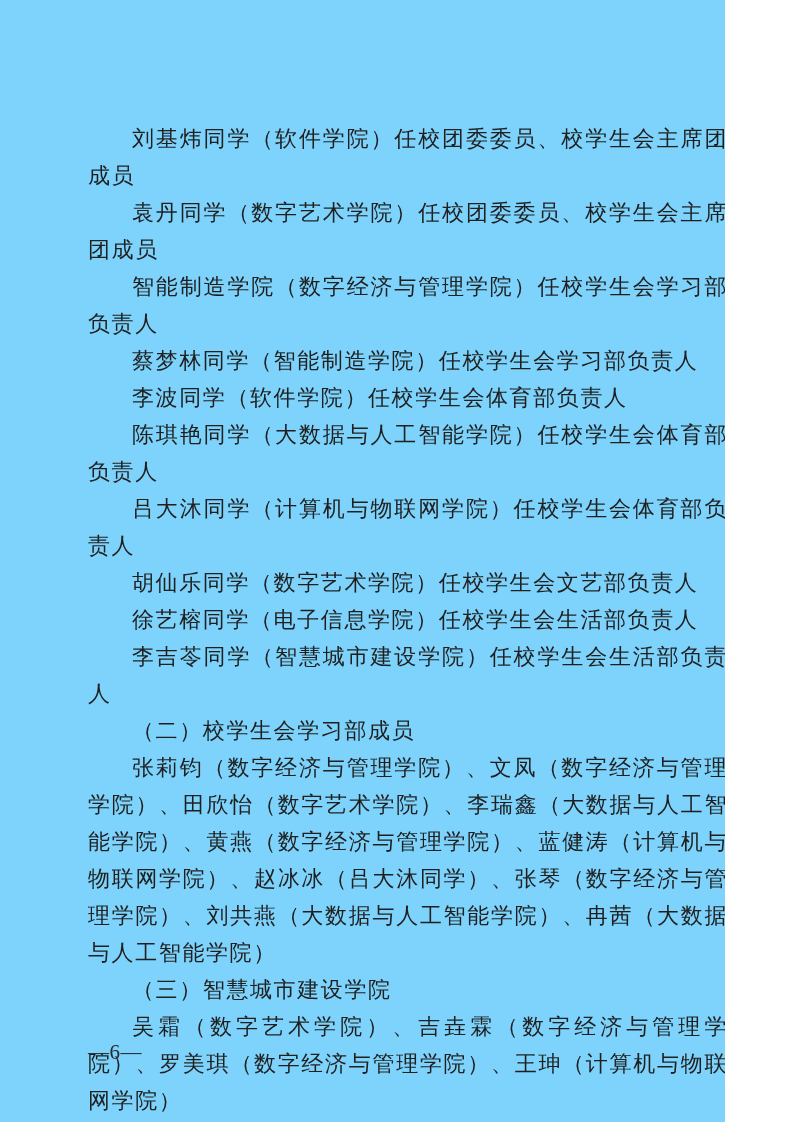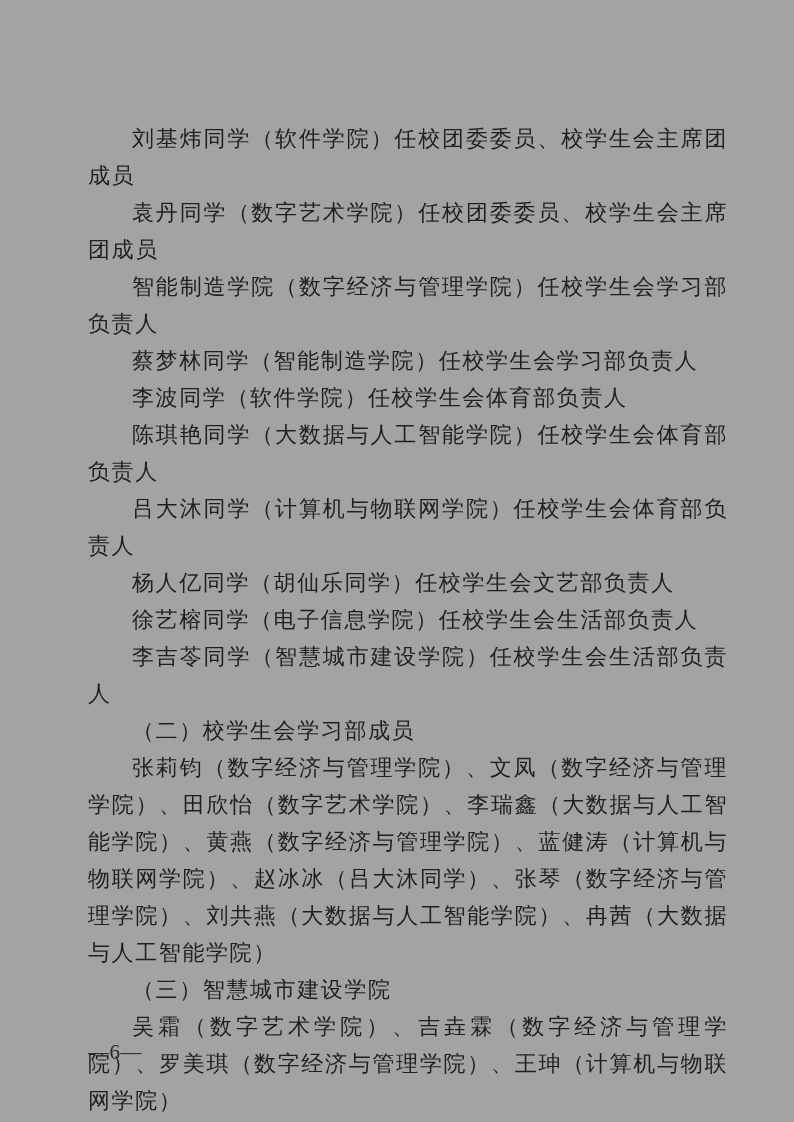--- a/index.html
+++ b/index.html
@@ -2,23 +2,23 @@
 <html><head>
 <meta charset="utf-8">
 <style>
   html, body {
     margin: 0;
     padding: 0;
     background: #ffffff;
   }
   .page {
     position: relative;
-    width: 794px;
+    width: 725px;
     height: 1122px;
-    background: #a3a3a3;
+    background: #7dd3fc;
     overflow: hidden;
     font-family: "Liberation Serif", "DejaVu Serif", serif;
     color: #1f1f1f;
   }
   .content {
     position: absolute;
     left: 88px;
     top: 120px;
     width: 640px;
   }
@@ -51,21 +51,21 @@
 
 <div class="page">
   <div class="content" id="content">
       <p class="para body">刘基炜同学（软件学院）任校团委委员、校学生会主席团成员</p>
       <p class="para body">袁丹同学（数字艺术学院）任校团委委员、校学生会主席团成员</p>
       <p class="para body">智能制造学院（数字经济与管理学院）任校学生会学习部负责人</p>
       <p class="para body">蔡梦林同学（智能制造学院）任校学生会学习部负责人</p>
       <p class="para body">李波同学（软件学院）任校学生会体育部负责人</p>
       <p class="para body">陈琪艳同学（大数据与人工智能学院）任校学生会体育部负责人</p>
       <p class="para body">吕大沐同学（计算机与物联网学院）任校学生会体育部负责人</p>
-      <p class="para body">杨人亿同学（胡仙乐同学）任校学生会文艺部负责人</p>
+      <p class="para body">胡仙乐同学（数字艺术学院）任校学生会文艺部负责人</p>
       <p class="para body">徐艺榕同学（电子信息学院）任校学生会生活部负责人</p>
       <p class="para body">李吉苓同学（智慧城市建设学院）任校学生会生活部负责人</p>
       <p class="para heading">（二）校学生会学习部成员</p>
       <p class="para body">张莉钧（数字经济与管理学院）、文凤（数字经济与管理学院）、田欣怡（数字艺术学院）、李瑞鑫（大数据与人工智能学院）、黄燕（数字经济与管理学院）、蓝健涛（计算机与物联网学院）、赵冰冰（吕大沐同学）、张琴（数字经济与管理学院）、刘共燕（大数据与人工智能学院）、冉茜（大数据与人工智能学院）</p>
       <p class="para heading">（三）智慧城市建设学院</p>
       <p class="para body">吴霜（数字艺术学院）、吉垚霖（数字经济与管理学院）、罗美琪（数字经济与管理学院）、王珅（计算机与物联网学院）</p>
     </div>
   <div class="footer">
     <span>—6—</span>
   </div>

